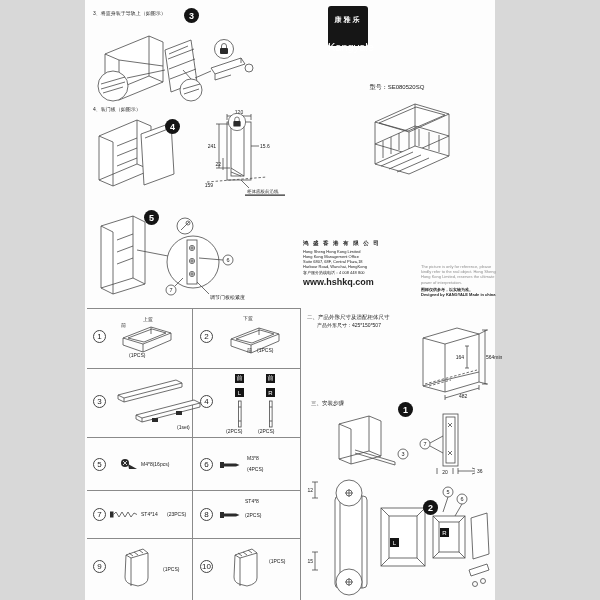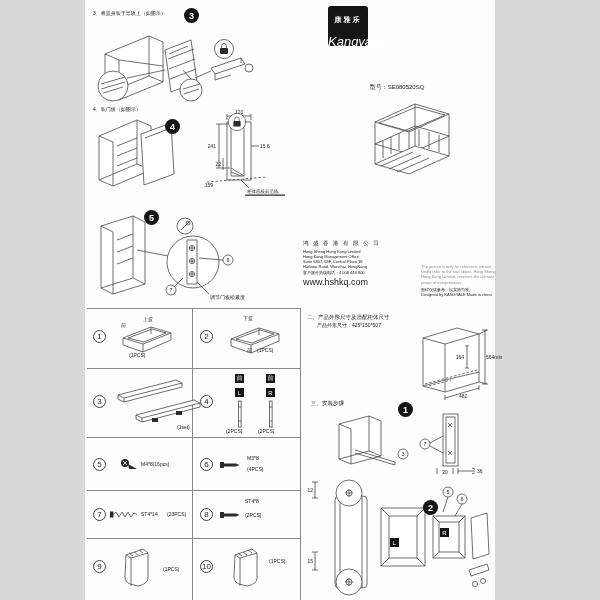--- a/index.html
+++ b/index.html
@@ -24,26 +24,26 @@
          font-size:9px;font-weight:bold;z-index:5}
   .circ{position:absolute;width:13px;height:13px;border:1px solid #444;border-radius:50%;
         display:flex;align-items:center;justify-content:center;font-size:8px;background:#fff}
   .bsq{position:absolute;width:9px;height:9px;background:#141414;color:#fff;font-size:6px;
        display:flex;align-items:center;justify-content:center}
   .hr{position:absolute;height:1px;background:#8a8a8a}
   .vr{position:absolute;width:1px;background:#8a8a8a}
   .logo{position:absolute;left:243px;top:6px;width:40px;height:40px;background:#161616;
         border-radius:3px;color:#fff;text-align:center;padding-top:9px}
   .logo .cn{font-size:7px;font-weight:bold;letter-spacing:2px}
-  .logo .en{font-size:13px;font-style:italic;margin-top:9px}
+  .logo .en{font-size:11px;margin-top:16px}
   .title{position:absolute;left:228px;top:66px;width:168px;text-align:center;
          font-weight:bold;letter-spacing:1px}
   .model{position:absolute;left:228px;top:83px;width:168px;text-align:center}
   .gray{color:#8d8d8d}
-  .bold{font-weight:normal}
+  .bold{font-weight:bold}
 </style>
 </head>
 <body>
 
 <div class="canvas">
  <div class="page">
 
   <div class="abs t5" style="left:8px;top:10px">3、将篮身装于导轨上（如图示）</div>
   <div class="badge" style="left:99px;top:8px">3</div>
   <svg class="diagram" style="left:6px;top:26px" width="168" height="80" viewBox="0 0 168 80">

